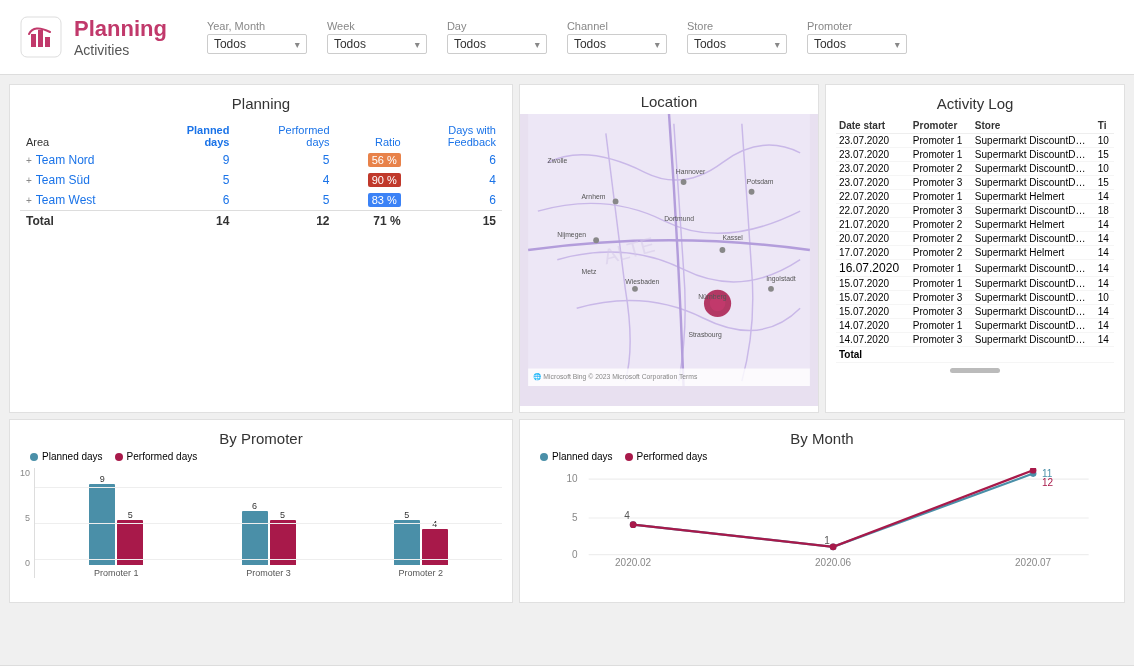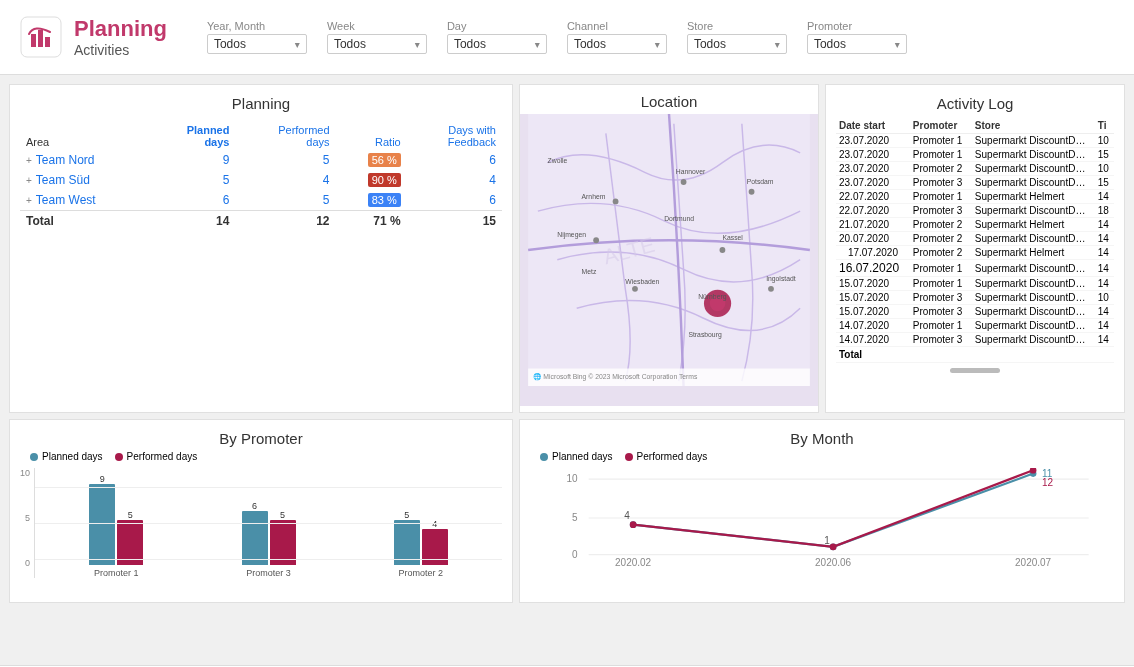--- a/index.html
+++ b/index.html
@@ -266,21 +266,21 @@
       <td style="font-size:10px;padding:1px 3px;max-width:110px;overflow:hidden;text-overflow:ellipsis;white-space:nowrap;">Supermarkt Helmert</td>
       <td style="font-size:10px;padding:1px 3px;">14</td>
     </tr>
           <tr>
       <td style="white-space:nowrap;font-size:10px;padding:1px 3px;">20.07.2020</td>
       <td style="white-space:nowrap;font-size:10px;padding:1px 3px;">Promoter 2</td>
       <td style="font-size:10px;padding:1px 3px;max-width:110px;overflow:hidden;text-overflow:ellipsis;white-space:nowrap;">Supermarkt DiscountDEMO</td>
       <td style="font-size:10px;padding:1px 3px;">14</td>
     </tr>
           <tr>
-      <td style="white-space:nowrap;font-size:10px;padding:1px 3px;text-align:center;">17.07.2020</td>
+      <td style="white-space:nowrap;font-size:10px;padding:1px 3px;">17.07.2020</td>
       <td style="white-space:nowrap;font-size:10px;padding:1px 3px;">Promoter 2</td>
       <td style="font-size:10px;padding:1px 3px;max-width:110px;overflow:hidden;text-overflow:ellipsis;white-space:nowrap;">Supermarkt Helmert</td>
       <td style="font-size:10px;padding:1px 3px;">14</td>
     </tr>
           <tr>
       <td style="white-space:nowrap;font-size:12px;padding:1px 3px;">16.07.2020</td>
       <td style="white-space:nowrap;font-size:10px;padding:1px 3px;">Promoter 1</td>
       <td style="font-size:10px;padding:1px 3px;max-width:110px;overflow:hidden;text-overflow:ellipsis;white-space:nowrap;">Supermarkt DiscountDEMO</td>
       <td style="font-size:10px;padding:1px 3px;">14</td>
     </tr>

